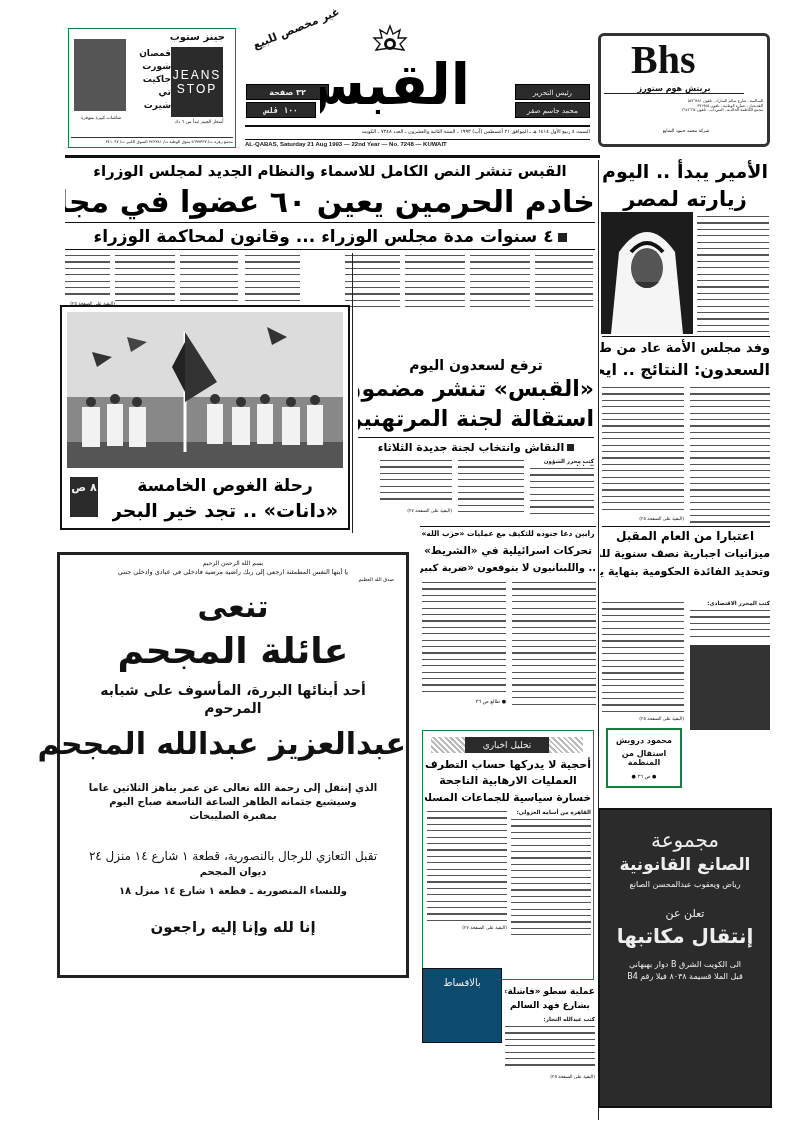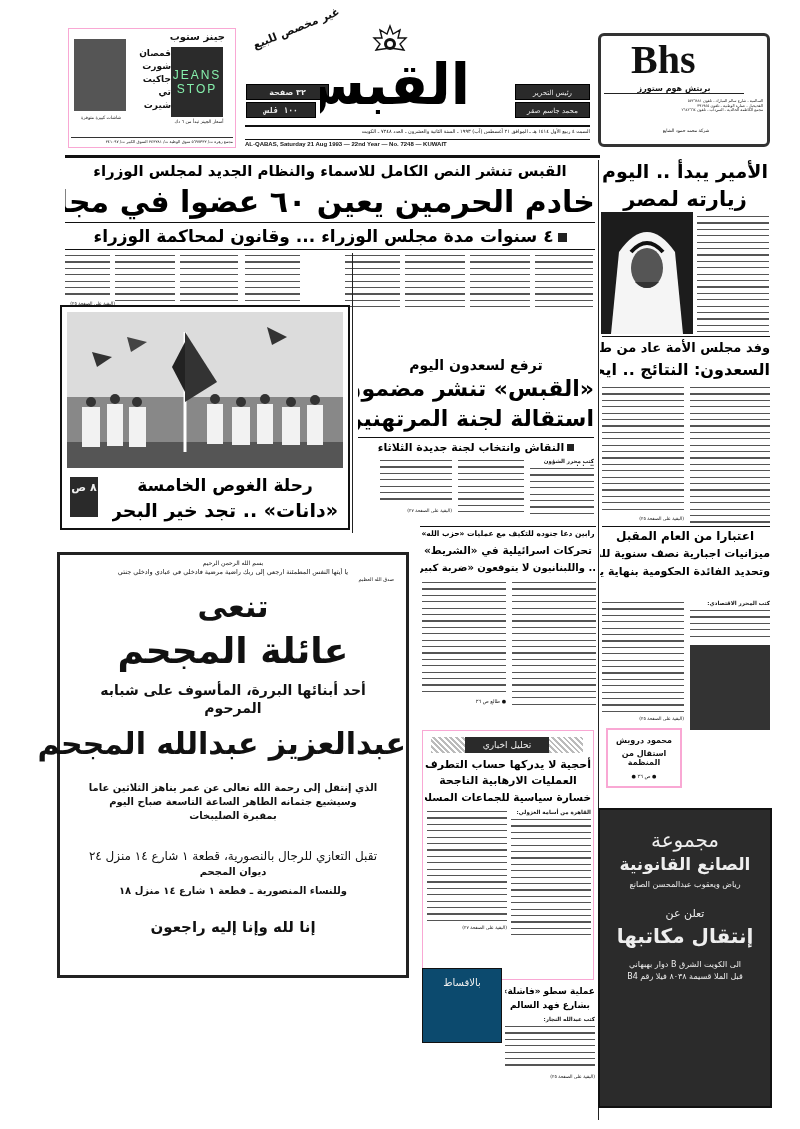--- a/index.html
+++ b/index.html
@@ -4,32 +4,32 @@
 <style>
   * { box-sizing: border-box; margin: 0; padding: 0; }
   html, body { width: 800px; height: 1129px; background: #fff; overflow: hidden; }
   body { position: relative; font-family: "DejaVu Sans", sans-serif; color: #111; direction: rtl; }
   .abs { position: absolute; }
   .txt { font-size: 5px; line-height: 6.4px; color: #222; text-align: justify; overflow: hidden; }
   .col-lines { background: repeating-linear-gradient(#fff 0 2px, #555 2px 3.2px, #fff 3.2px 6.4px); }
   .rule { background: #111; }
   .vrule { background: #222; width: 1px; }
   .hl { font-weight: 900; color: #000; text-align: center; white-space: nowrap; overflow: hidden; }
-  .box { border: 2px solid #f9a8d4; }
+  .box { border: 2px solid #15803d; }
   .dark { background: #2a2a2a; color: #eee; }
   .photo { background: linear-gradient(160deg,#777 0%,#444 40%,#999 70%,#555 100%); }
 </style>
 </head>
 <body>
 
 <div class="abs" style="left:0;top:0;width:800px;height:160px;">
 
   <div class="abs box" style="left:68px;top:28px;width:168px;height:120px;border-width:1.5px;">
     <div class="abs" style="right:10px;top:2px;font-size:10px;font-weight:bold;">جينز ستوب</div>
-    <div class="abs dark" style="left:102px;top:18px;width:52px;height:70px;background:#2b2b2b;display:flex;flex-direction:column;align-items:center;justify-content:center;color:#86efac;font-family:'Liberation Sans',sans-serif;font-size:12px;letter-spacing:2px;line-height:14px;">
+    <div class="abs dark" style="left:102px;top:18px;width:52px;height:70px;background:#2b2b2b;display:flex;flex-direction:column;align-items:center;justify-content:center;color:#ffffff;font-family:'Liberation Sans',sans-serif;font-size:12px;letter-spacing:2px;line-height:14px;">
       <span>JEANS</span>
       <span>STOP</span>
     </div>
     <div class="abs" style="left:64px;top:18px;width:38px;font-size:9px;font-weight:bold;line-height:13px;">
       <div>قمصان</div>
       <div>شورت</div>
       <div>جاكيت</div>
       <div>تي شيرت</div>
     </div>
     <div class="abs" style="left:5px;top:10px;width:52px;height:72px;background:#555;"></div>

